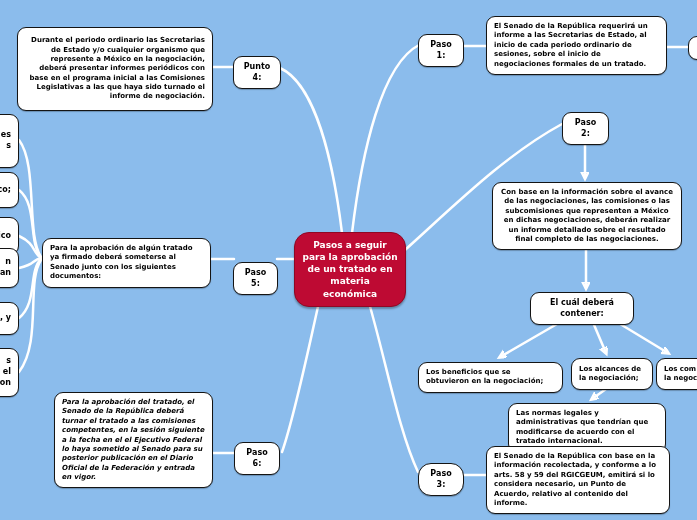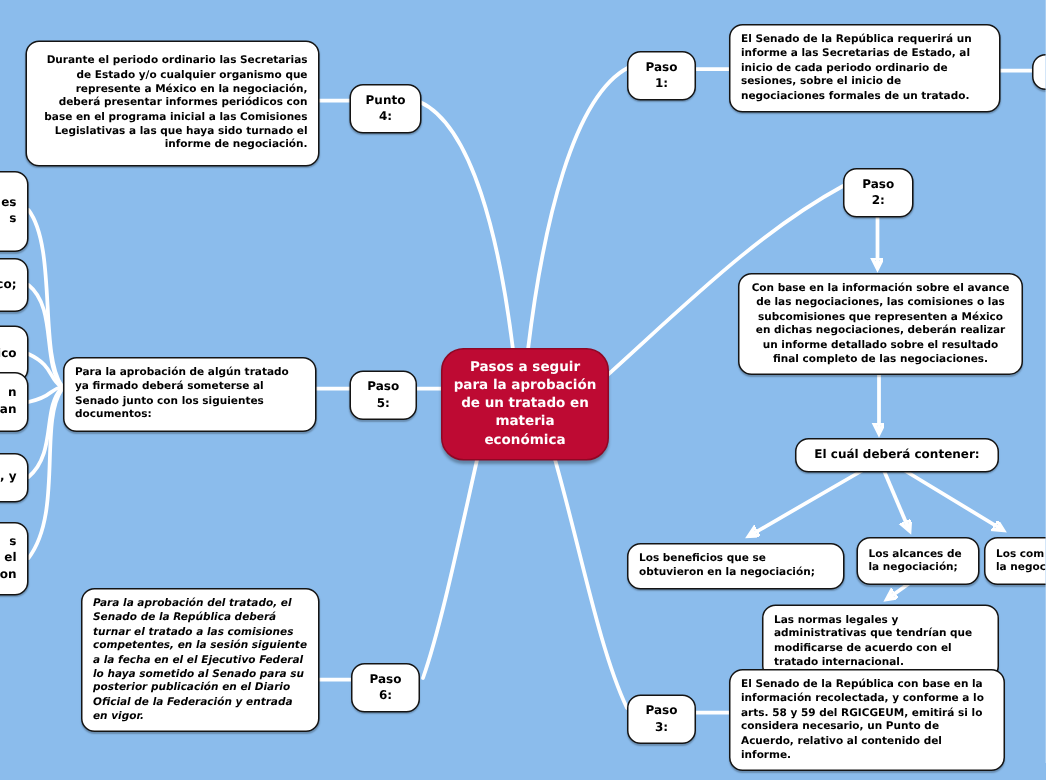--- a/index.html
+++ b/index.html
@@ -78,41 +78,41 @@
       </div>
       <div class="node label" style="left: 688px; top: 36px; width: 40px; min-height: 24px;">
         <span></span>
       </div>
       <div class="node label" style="left: 562px; top: 112px; width: 47px; min-height: 24px;">
         <span>Paso 2:</span>
       </div>
       <div class="node para" style="left: 492px; top: 182px; width: 190px; min-height: 64px; text-align: center;">
         <span>Con base en la información sobre el avance de las negociaciones, las comisiones o las subcomisiones que representen a México en dichas negociaciones, deberán realizar un informe detallado sobre el resultado final completo de las negociaciones.</span>
       </div>
-      <div class="node label" style="left: 530px; top: 292px; width: 136px; min-height: 22px;">
+      <div class="node label" style="left: 530px; top: 292px; width: 104px; min-height: 22px;">
         <span>El cuál deberá contener:</span>
       </div>
       <div class="node para" style="left: 418px; top: 362px; width: 145px; min-height: 28px;">
         <span>Los beneficios que se obtuvieron en la negociación;</span>
       </div>
       <div class="node para" style="left: 571px; top: 358px; width: 82px; min-height: 32px;">
         <span>Los alcances de la negociación;</span>
       </div>
       <div class="node para preline" style="left: 656px; top: 358px; width: 80px; min-height: 32px;"><span>Los com
 la negoc</span></div>
       <div class="node para" style="left: 508px; top: 403px; width: 158px; min-height: 37px;">
         <span>Las normas legales y administrativas que tendrían que modificarse de acuerdo con el tratado internacional.</span>
       </div>
-      <div class="node label" style="left: 418px; top: 463px; width: 46px; min-height: 24px;">
+      <div class="node label" style="left: 418px; top: 463px; width: 46px; min-height: 24px; border-radius: 13px;">
         <span>Paso 3:</span>
       </div>
       <div class="node para" style="left: 486px; top: 446px; width: 184px; min-height: 55px;">
         <span>El Senado de la República con base en la información recolectada, y conforme a lo arts. 58 y 59 del RGICGEUM, emitirá si lo considera necesario, un Punto de Acuerdo, relativo al contenido del informe.</span>
       </div>
-      <div class="node label" style="left: 233px; top: 247px; width: 45px; min-height: 24px;">
+      <div class="node label" style="left: 233px; top: 262px; width: 45px; min-height: 24px;">
         <span>Paso 5:</span>
       </div>
       <div class="node para" style="left: 42px; top: 238px; width: 169px; min-height: 42px;">
         <span>Para la aprobación de algún tratado ya firmado deberá someterse al Senado junto con los siguientes documentos:</span>
       </div>
       <div class="node label" style="left: 234px; top: 442px; width: 46px; min-height: 23px;">
         <span>Paso 6:</span>
       </div>
       <div class="node para" style="left: 54px; top: 392px; width: 159px; min-height: 92px; font-style: italic;">
         <span>Para la aprobación del tratado, el Senado de la República deberá turnar el tratado a las comisiones competentes, en la sesión siguiente a la fecha en el el Ejecutivo Federal lo haya sometido al Senado para su posterior publicación en el Diario Oficial de la Federación y entrada en vigor.</span>

